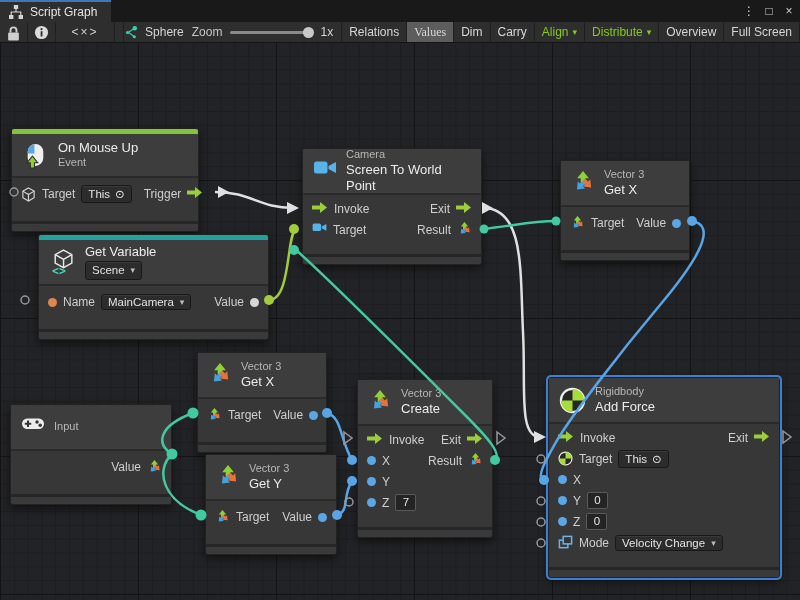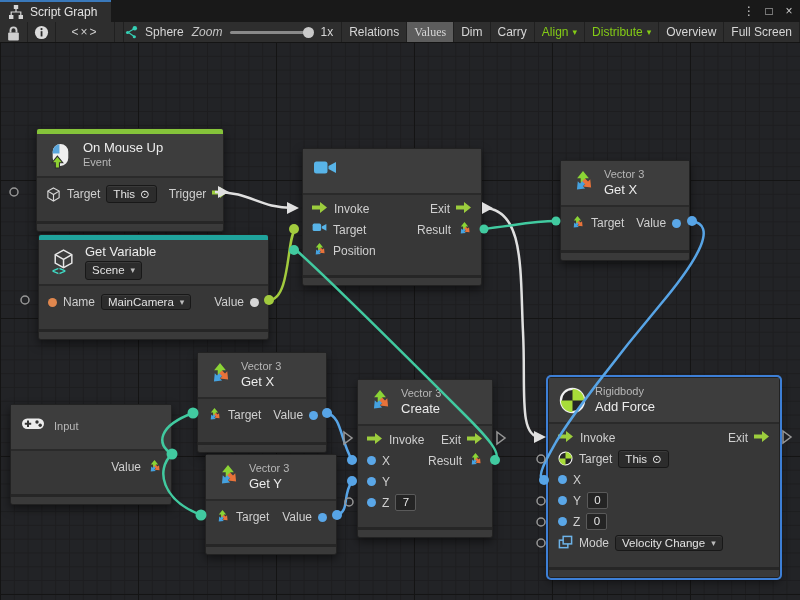--- a/index.html
+++ b/index.html
@@ -110,21 +110,21 @@
           <svg viewBox="0 0 16 16">
             <circle cx="11.5" cy="3.5" r="2.4" fill="#35d0b5"></circle>
             <circle cx="3.8" cy="8" r="1.7" fill="#35d0b5"></circle>
             <circle cx="11" cy="12.5" r="1.7" fill="#35d0b5"></circle>
             <path d="M10 4.6L4.5 7.8l6 4.2" stroke="#35d0b5" stroke-width="1.2" fill="none"></path>
           </svg>
         </span>
       <span>Sphere</span>
     </div>
     <div class="zoomwrap">
-      <span style="color:#c6c6c6;font-style:italic;">Zoom</span>
+      <span style="color:#c6c6c6;">Zoom</span>
       <span class="slider">
           <span class="knob"></span>
         </span>
       <span>1x</span>
     </div>
     <div class="tb-flex" style="border-left:1px solid #202020;"></div>
     <div class="tbtn">Relations</div>
     <div class="tbtn active">Values</div>
     <div class="tbtn">Dim</div>
     <div class="tbtn">Carry</div>
@@ -135,21 +135,21 @@
     <div class="tbtn disabled">
         <span>Distribute</span>
         <span class="caret">▾</span>
       </div>
     <div class="tbtn">Overview</div>
     <div class="tbtn">Full Screen</div>
   </div>
 
   <div id="graph">
 
-    <div class="node" style="left:36px;top:86px;width:186px;">
+    <div class="node" style="left:11px;top:86px;width:186px;">
       <div class="accent" style="background:#85c43a"></div>
       <div class="nhead" style="height:42px">
         <span class="icn26">
             <svg viewBox="0 0 26 26">
               <path d="M13 2a7.5 7.5 0 0 0-7.5 7.5v6a7.5 7.5 0 0 0 15 0v-6A7.5 7.5 0 0 0 13 2z" fill="#efefef"></path>
               <path d="M12 2.1V11H5.5V9.5A7.5 7.5 0 0 1 12 2.1z" fill="#5aa7dd"></path>
               <path d="M8 25v-5H4.8L10 13.6 15.2 20H12v5z" fill="#8ed032" stroke="#2c2c2c" stroke-width="1"></path>
             </svg>
           </span>
         <span class="tcol">
@@ -219,20 +219,24 @@
     </div>
 
     <div class="node" style="left:302px;top:106px;width:178px;">
       <div class="nhead" style="height:44px">
         <span class="icn22">
             <svg viewBox="0 0 24 17">
               <rect x="1" y="2.5" width="13.5" height="12" rx="2.5" fill="#58b4e8"></rect>
               <path d="M15.5 7l7.5-4v11l-7.5-4z" fill="#58b4e8"></path>
             </svg>
           </span>
+        <span class="tcol">
+            <span class="cat">Camera</span>
+        <span class="ttl">Screen To World Point</span>
+          </span>
       </div>
       <div class="nbody">
         <div class="nrow">
           <span class="icn16">
               <svg viewBox="0 0 16 13">
                 <path d="M0 4.5h8V1l7 5.5L8 12V8.5H0z" fill="#9ccd3d"></path>
               </svg>
             </span>
           <span>Invoke</span>
           <span class="sp"></span>
@@ -259,36 +263,20 @@
                   <path d="M9 0l4.4 5.4H10.7V9H7.3V5.4H4.6z"></path>
                 </g>
                 <g fill="#45a2e0" transform="rotate(225 9 9) translate(0,1.5) scale(.88)">
                   <path d="M9 0l4.4 5.4H10.7V9H7.3V5.4H4.6z" transform="translate(1,1)"></path>
                 </g>
                 <g fill="#e8733a" transform="rotate(135 9 9) translate(0,1.5) scale(.88)">
                   <path d="M9 0l4.4 5.4H10.7V9H7.3V5.4H4.6z" transform="translate(-1,1)"></path>
                 </g>
               </svg>
             </span>
-        </div>
-        <div class="nrow">
-          <span class="icn14">
-              <svg viewBox="0 0 18 18">
-                <g fill="#8bd435">
-                  <path d="M9 0l4.4 5.4H10.7V9H7.3V5.4H4.6z"></path>
-                </g>
-                <g fill="#45a2e0" transform="rotate(225 9 9) translate(0,1.5) scale(.88)">
-                  <path d="M9 0l4.4 5.4H10.7V9H7.3V5.4H4.6z" transform="translate(1,1)"></path>
-                </g>
-                <g fill="#e8733a" transform="rotate(135 9 9) translate(0,1.5) scale(.88)">
-                  <path d="M9 0l4.4 5.4H10.7V9H7.3V5.4H4.6z" transform="translate(-1,1)"></path>
-                </g>
-              </svg>
-            </span>
-          <span>Position</span>
         </div>
       </div>
       <div class="node-footer"></div>
     </div>
 
     <div class="node" style="left:560px;top:118px;width:128px;">
       <div class="nhead" style="height:44px">
         <span class="icn22">
             <svg viewBox="0 0 18 18">
               <g fill="#8bd435">

